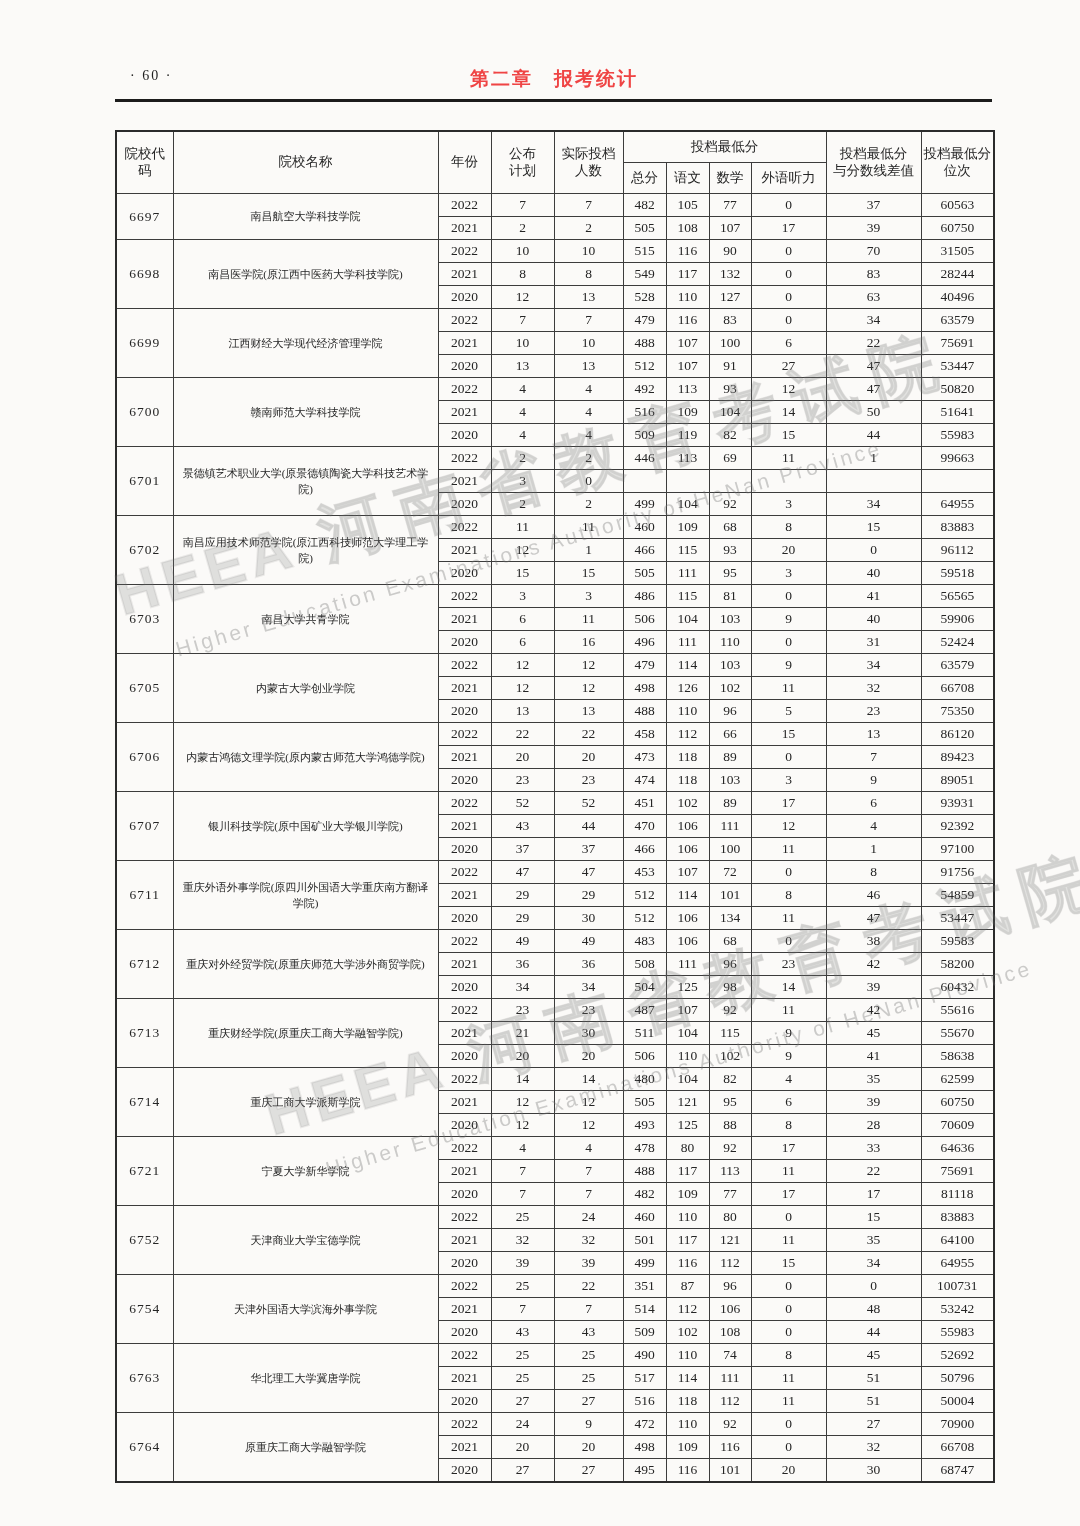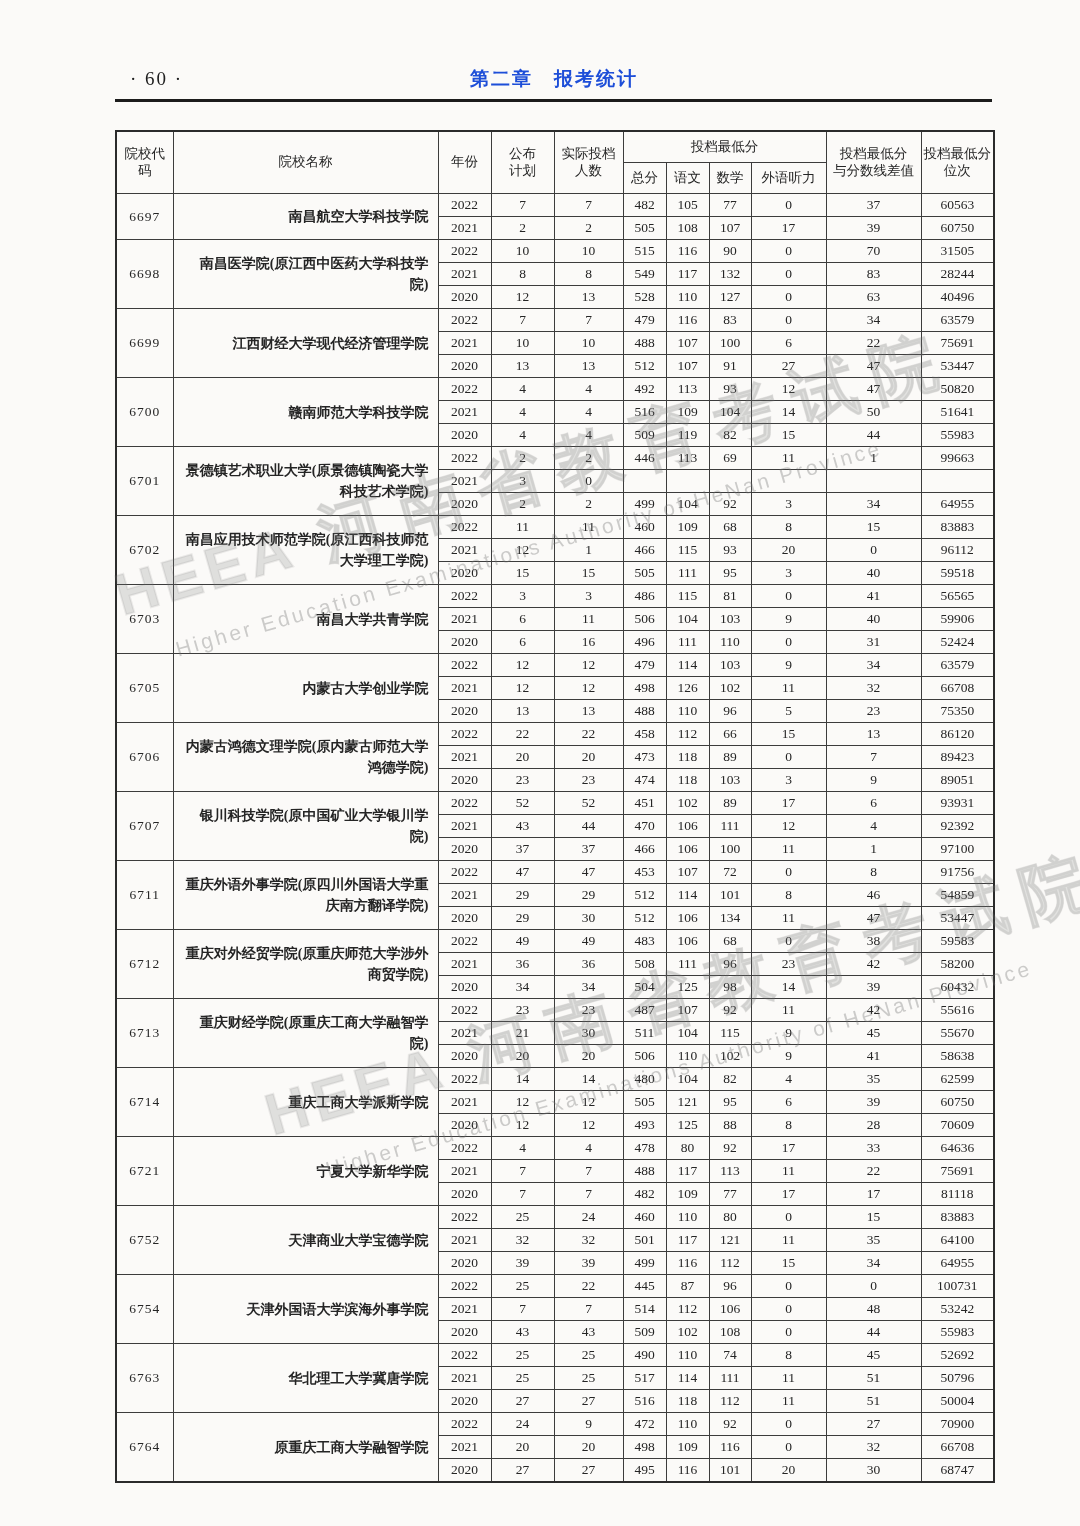--- a/index.html
+++ b/index.html
@@ -6,25 +6,25 @@
   body{
     width:1080px;height:1526px;
     background:#fbfaf8;
     font-family:"Liberation Serif","DejaVu Serif",serif;
     color:#222;
     position:relative;
     overflow:hidden;
   }
   .page-number{
     position:absolute;left:130px;top:68px;
-    font-size:19px;letter-spacing:2px;color:#1e1e1e;
+    font-size:14px;letter-spacing:2px;color:#1e1e1e;
   }
   .chapter-title{
     position:absolute;left:115px;top:66px;width:878px;
-    text-align:center;font-size:19px;font-weight:bold;color:#1d4ed8;
+    text-align:center;font-size:19px;font-weight:bold;color:#ef4444;
     letter-spacing:2px;
   }
   .header-rule{
     position:absolute;left:115px;top:99px;width:877px;height:3px;
     background:#1c1c1c;
   }
   table.stats{
     position:absolute;left:115px;top:130px;
     width:878px;
     border-collapse:collapse;
@@ -43,21 +43,21 @@
   table.stats{border:2px solid #2b2b2b;}
   table.stats thead th{
     font-weight:normal;
     font-size:13.5px;
     white-space:pre-line;
     line-height:1.25;
     height:30px;
   }
   table.stats tbody td{height:22px;line-height:1.15;}
   table.stats td.name{
-    text-align:right;padding:1px 9px;font-size:14px;line-height:1.5;font-weight:bold;
+    text-align:center;padding:1px 9px;font-size:11px;line-height:1.5;
   }
   table.stats td.code{letter-spacing:1px;font-family:Liberation Serif, serif;}
   
   .wm{
     position:absolute;
     pointer-events:none;
     transform:rotate(-16deg);
     transform-origin:center center;
     z-index:6;
   }
@@ -678,21 +678,21 @@
         <td>15</td>
         <td>34</td>
         <td>64955</td>
       </tr>
       <tr>
         <td rowspan="3" class="code">6754</td>
         <td rowspan="3" class="name">天津外国语大学滨海外事学院</td>
         <td>2022</td>
         <td>25</td>
         <td>22</td>
-        <td>445</td>
+        <td>351</td>
         <td>87</td>
         <td>96</td>
         <td>0</td>
         <td>0</td>
         <td>100731</td>
       </tr>
       <tr>
         <td>2021</td>
         <td>7</td>
         <td>7</td>

